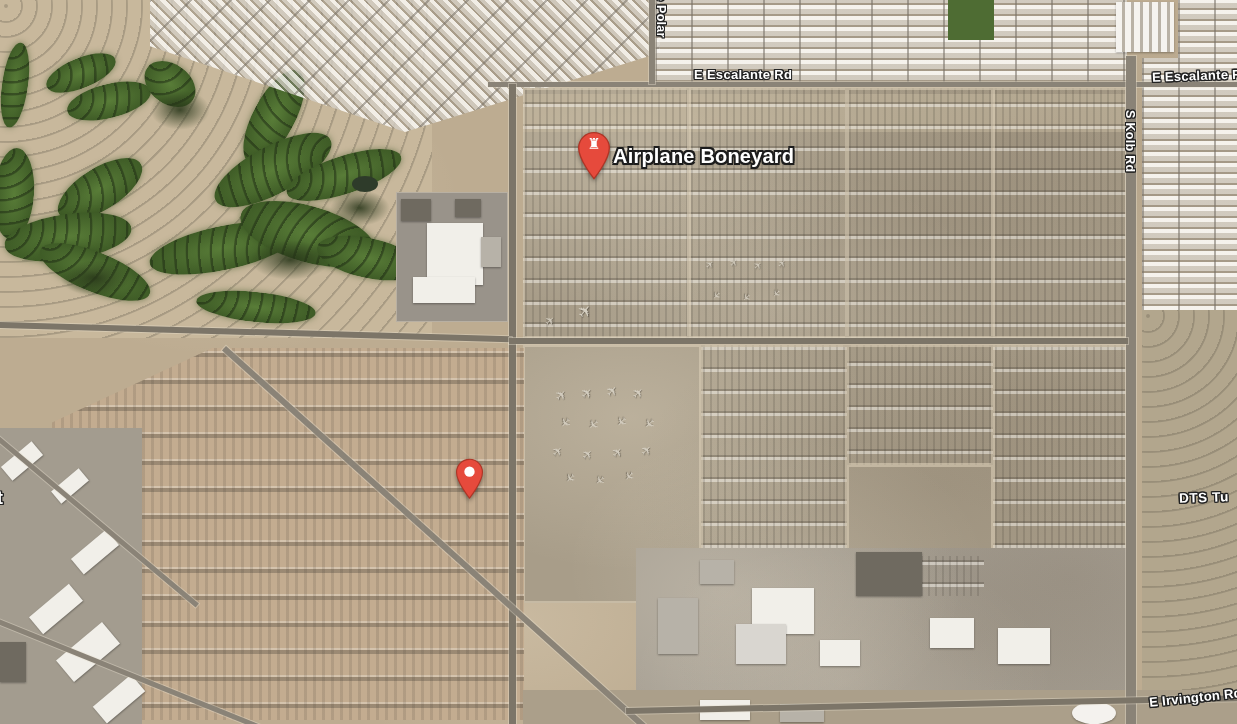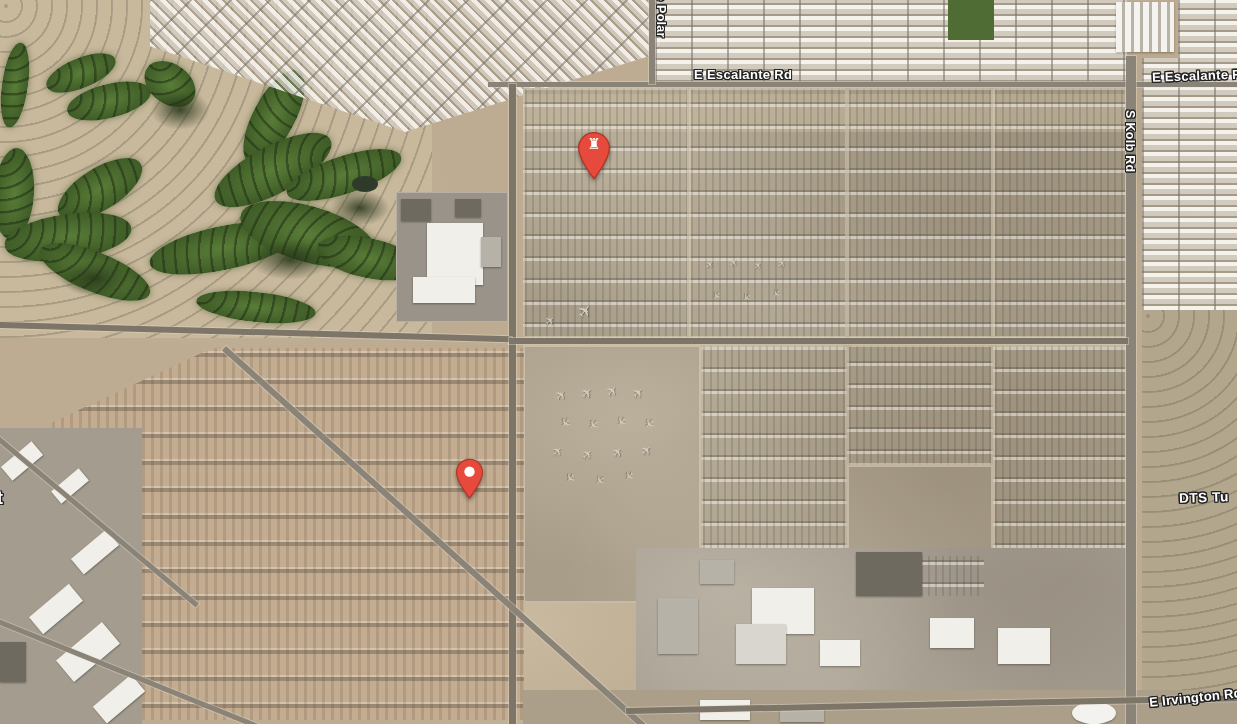--- a/index.html
+++ b/index.html
@@ -182,20 +182,21 @@
   <div class="road-label" style="left:1149px;top:690px;transform:rotate(-6deg);">E Irvington Rd</div>
   <div class="road-label" style="left:1179px;top:490px;font-size:13.5px;transform:rotate(-2deg);letter-spacing:.6px;">DTS Tu</div>
   <div class="road-label" style="left:-3px;top:488px;font-size:18px;">t</div>
 
   <div class="marker" style="left:578px;top:132px;width:32px;height:48px;">
     <svg viewBox="0 0 24 36">
       <path d="M12 .5C5.6.5.5 5.6.5 12c0 8.8 11.5 23 11.5 23S23.5 20.8 23.5 12C23.5 5.6 18.4.5 12 .5z" fill="#E64A3C" stroke="#AE3526" stroke-width="1"></path>
     </svg>
     <span class="pin-glyph">♜</span>
   </div>
+  <div class="marker-label" style="left:613px;top:145px;font-size:20px;">Airplane Boneyard</div>
 
   <div class="marker" style="left:456px;top:458px;width:27px;height:42px;">
     <svg viewBox="0 0 24 36">
       <path d="M12 .5C5.6.5.5 5.6.5 12c0 8.8 11.5 23 11.5 23S23.5 20.8 23.5 12C23.5 5.6 18.4.5 12 .5z" fill="#E64A3C" stroke="#AE3526" stroke-width="1"></path>
       <circle cx="12" cy="11.5" r="4.6" fill="#ffffff"></circle>
     </svg>
   </div>
 
 <span class="plane" style="left: 578px; top: 303px; font-size: 17px; transform: rotate(-50deg); opacity: 0.95;">✈</span>
     <span class="plane" style="left: 545px; top: 315px; font-size: 12px; transform: rotate(-42deg); opacity: 0.8;">✈</span>

